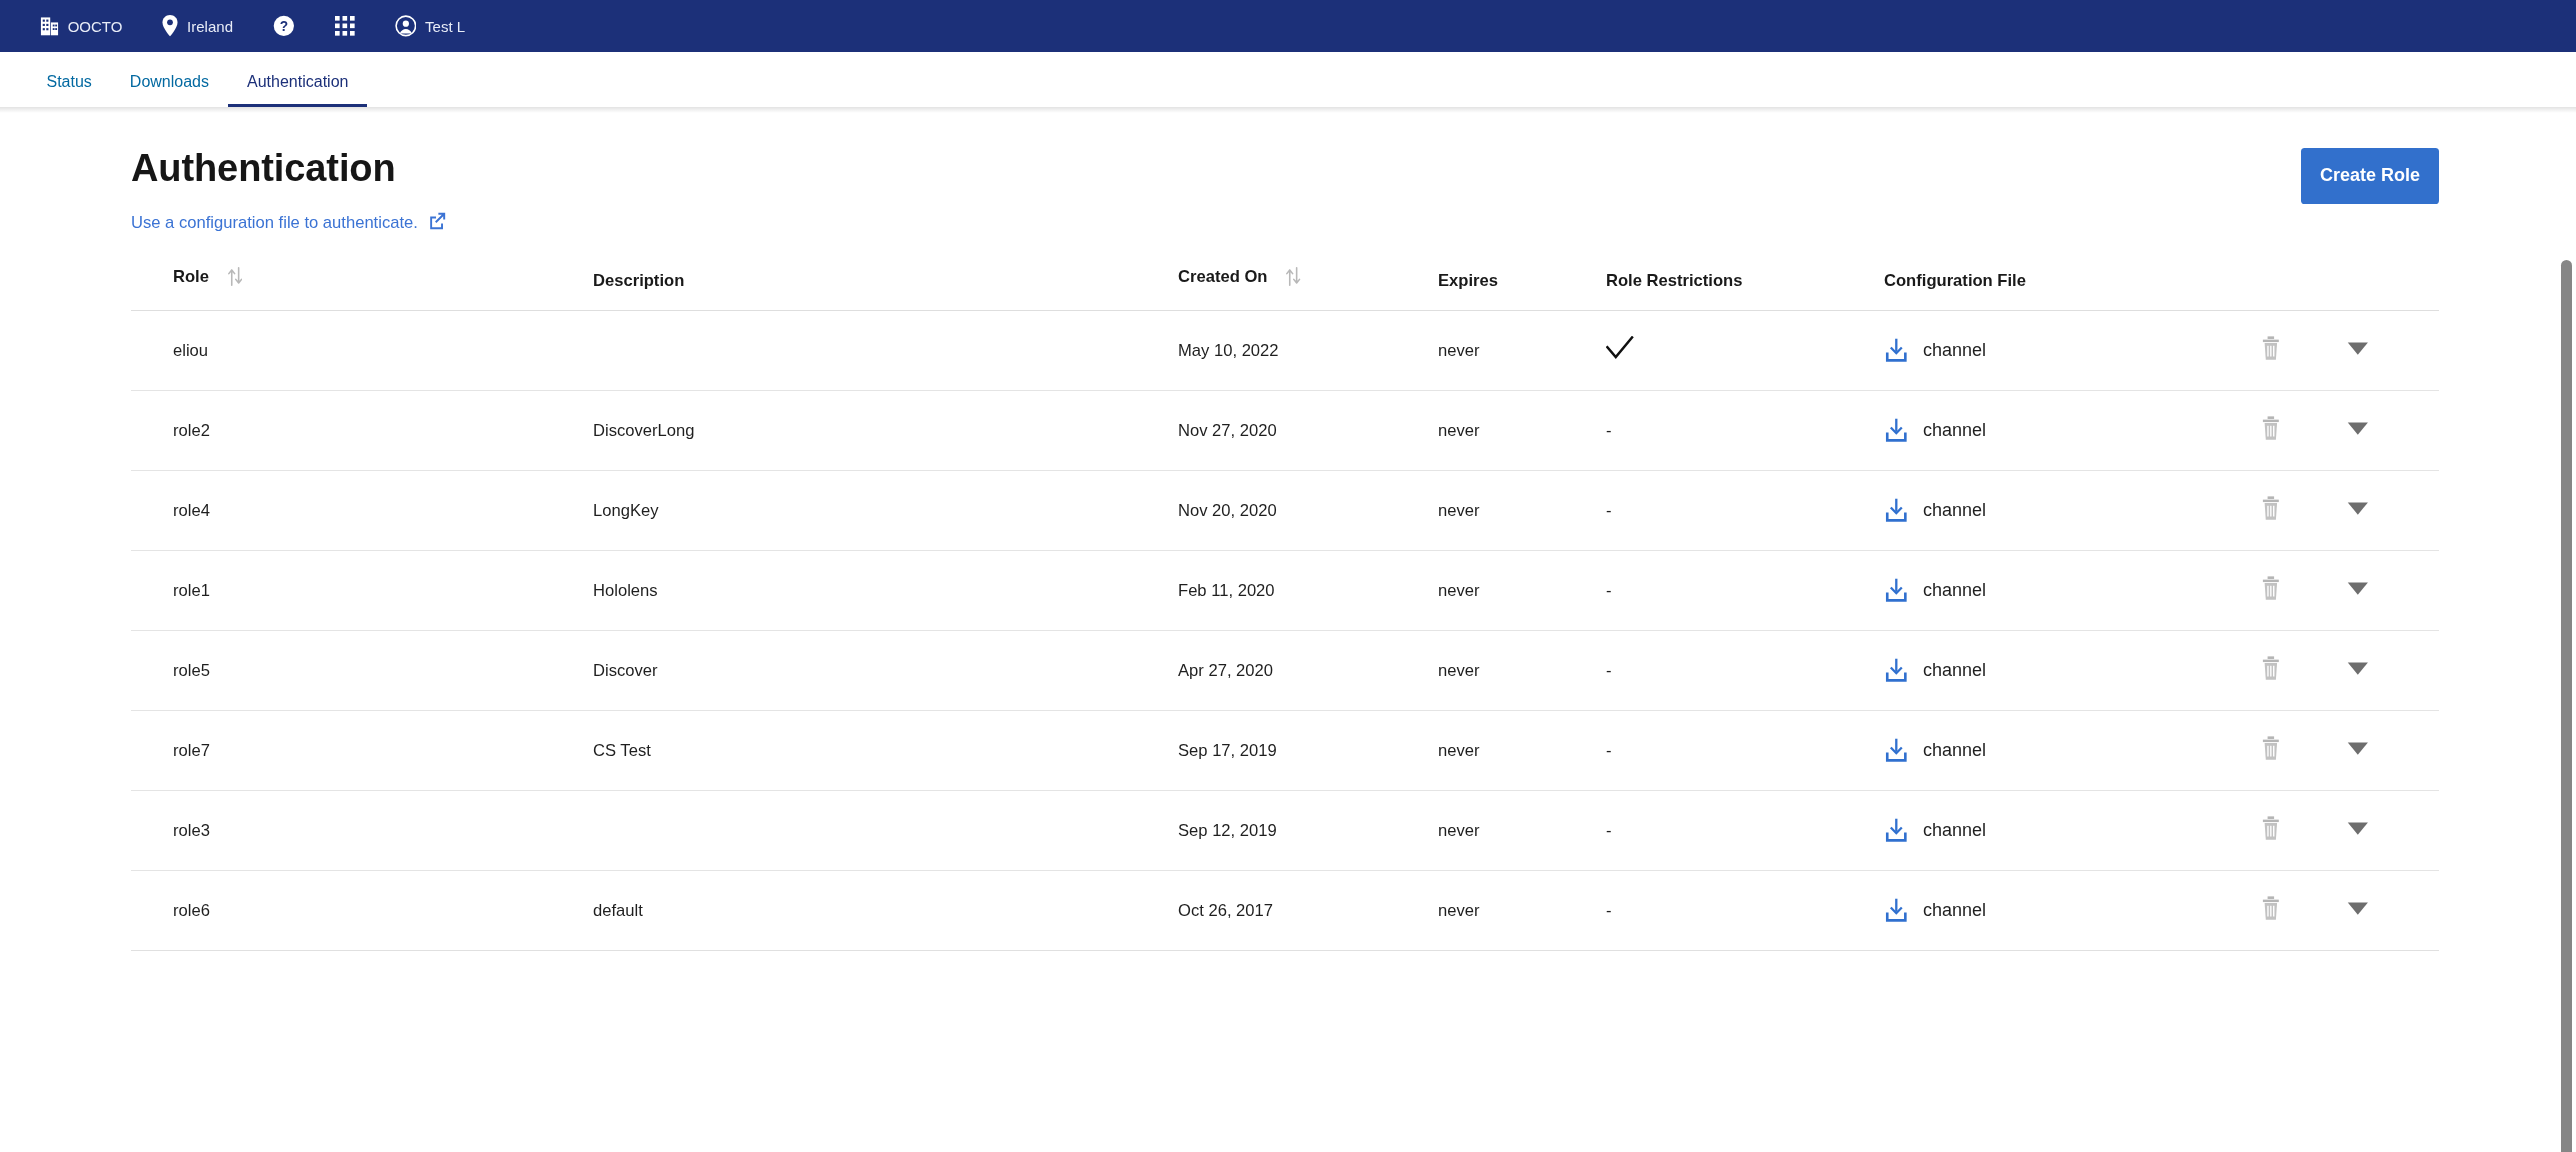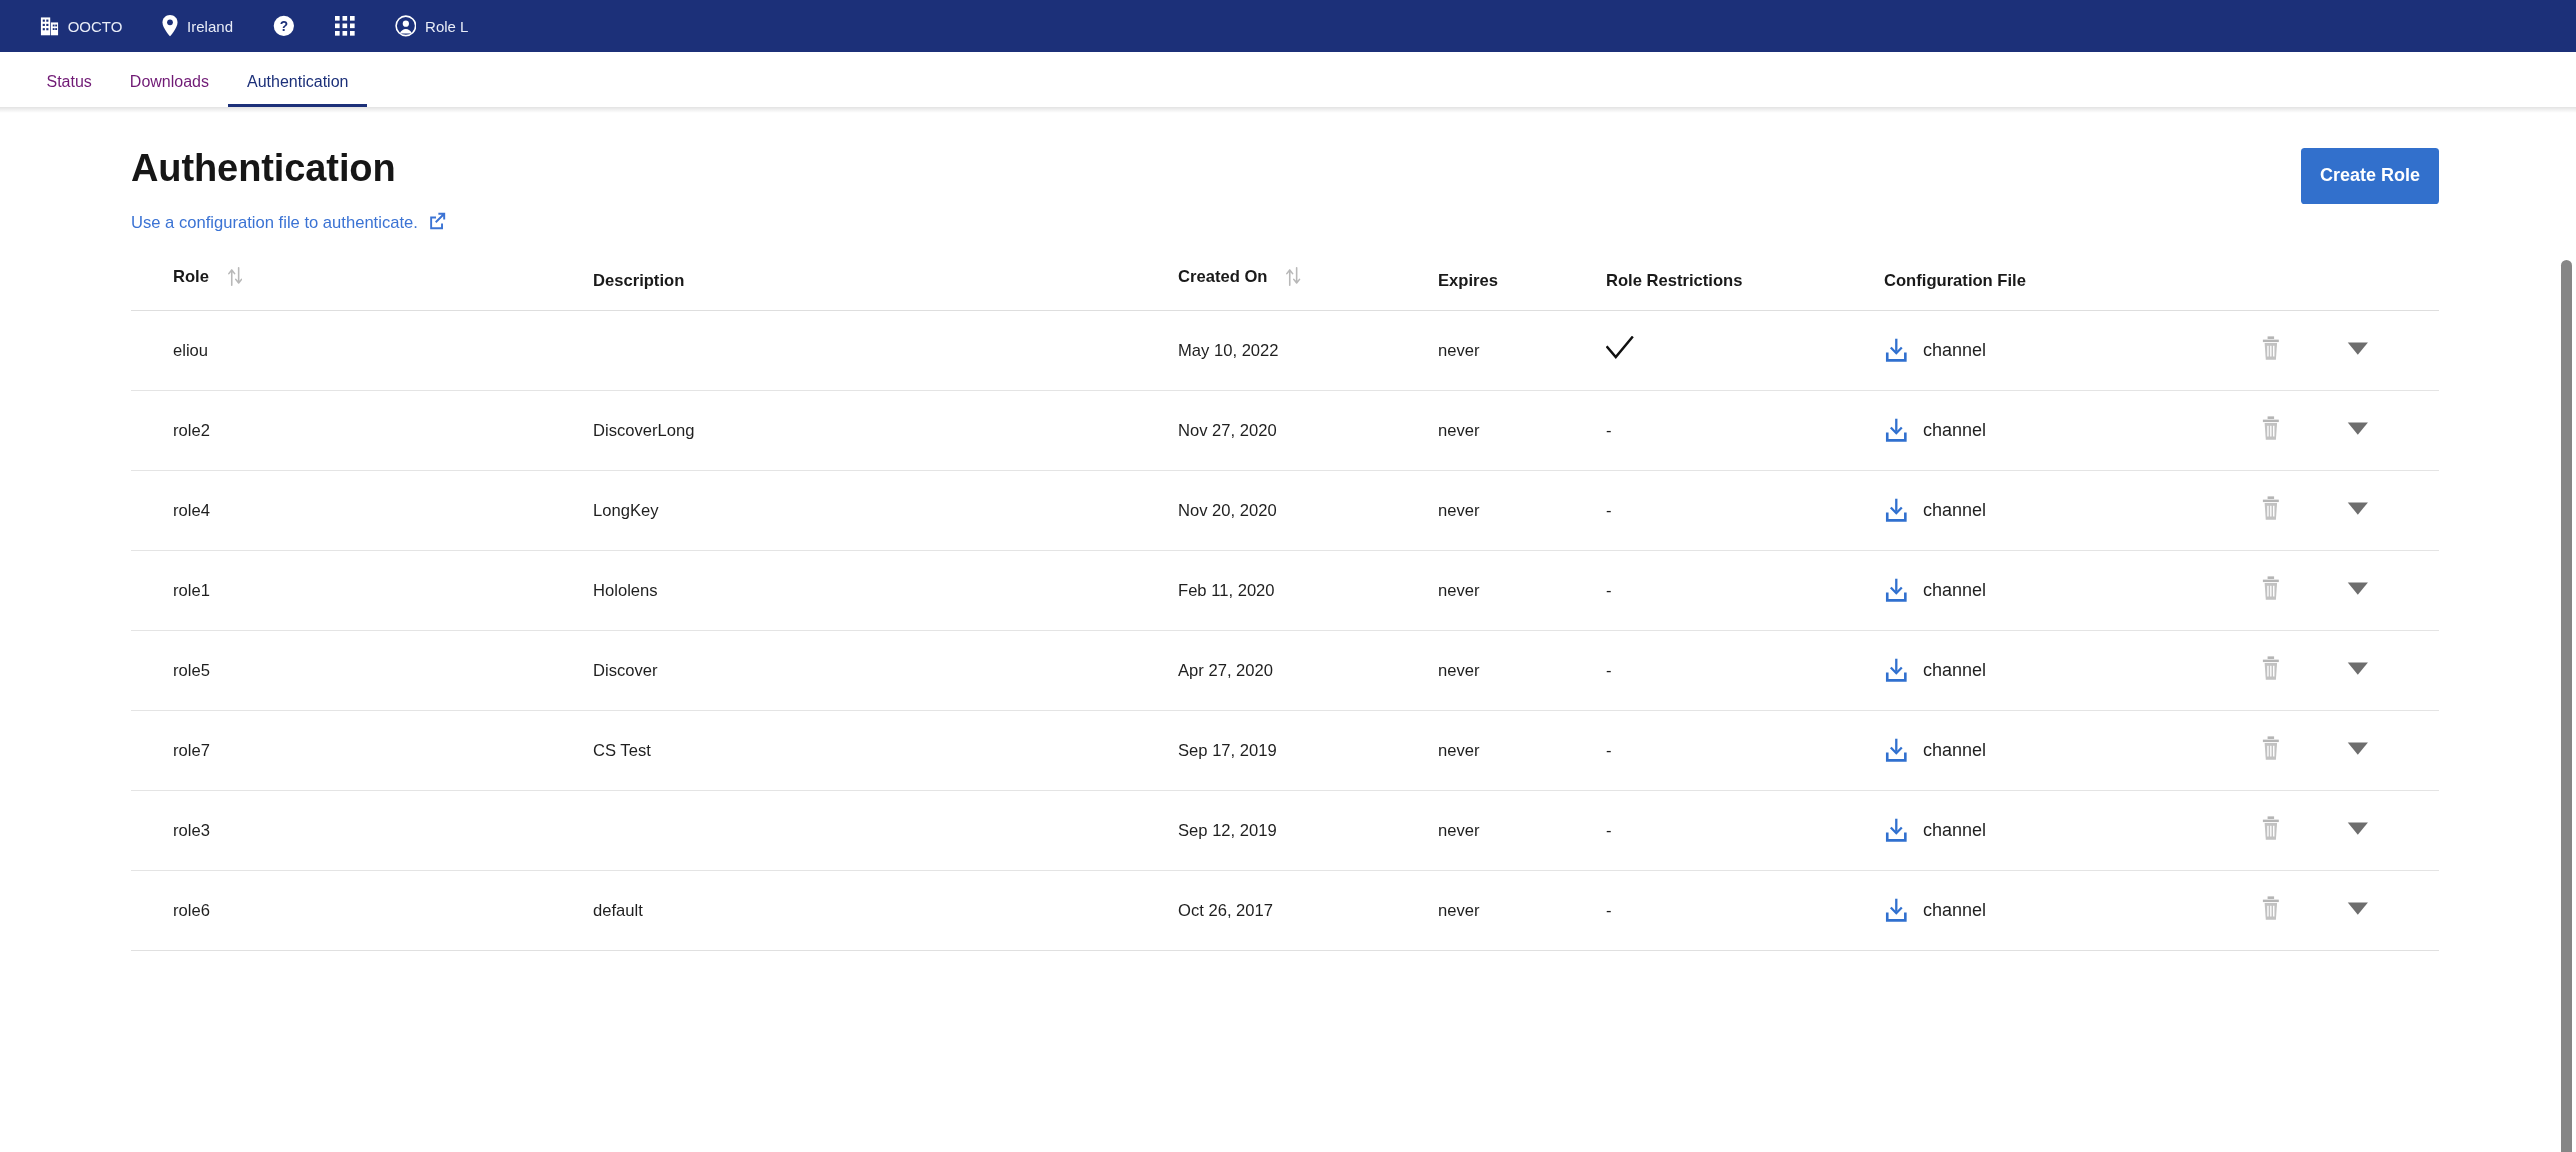--- a/index.html
+++ b/index.html
@@ -72,21 +72,21 @@
     height: 55px;
     background: #ffffff;
     display: flex;
     align-items: flex-end;
     padding-left: 27.5px;
     position: relative;
     z-index: 20;
   }
   .tab {
     font-size: 16px;
-    color: #701a75;
+    color: #0369a1;
     padding: 0 19px 14.4px 19px;
     cursor: pointer;
     border-bottom: 3.6px solid transparent;
     white-space: nowrap;
     line-height: 1;
   }
   .tab.active {
     color: #1c3079;
     font-weight: 400;
     border-bottom-color: #1c3079;
@@ -291,21 +291,21 @@
     </div>
 
     <div class="tb-item">
       <span class="tb-icon">
         <svg width="21.7" height="21.7" viewBox="0 0 30 30">
           <circle cx="15" cy="15" r="13.5" fill="none" stroke="#ffffff" stroke-width="2.2"></circle>
           <circle cx="15" cy="12" r="4.3" fill="#ffffff"></circle>
           <path d="M6.6 25.5c1.6-4.2 5-6.3 8.4-6.3s6.8 2.1 8.4 6.3z" fill="#ffffff"></path>
         </svg>
       </span>
-      <span>Role L</span>
+      <span>Test L</span>
     </div>
 
   </div>
 </div>
 
 <div class="tabbar">
   <div class="tab">Status</div>
   <div class="tab">Downloads</div>
   <div class="tab active">Authentication</div>
 </div>

